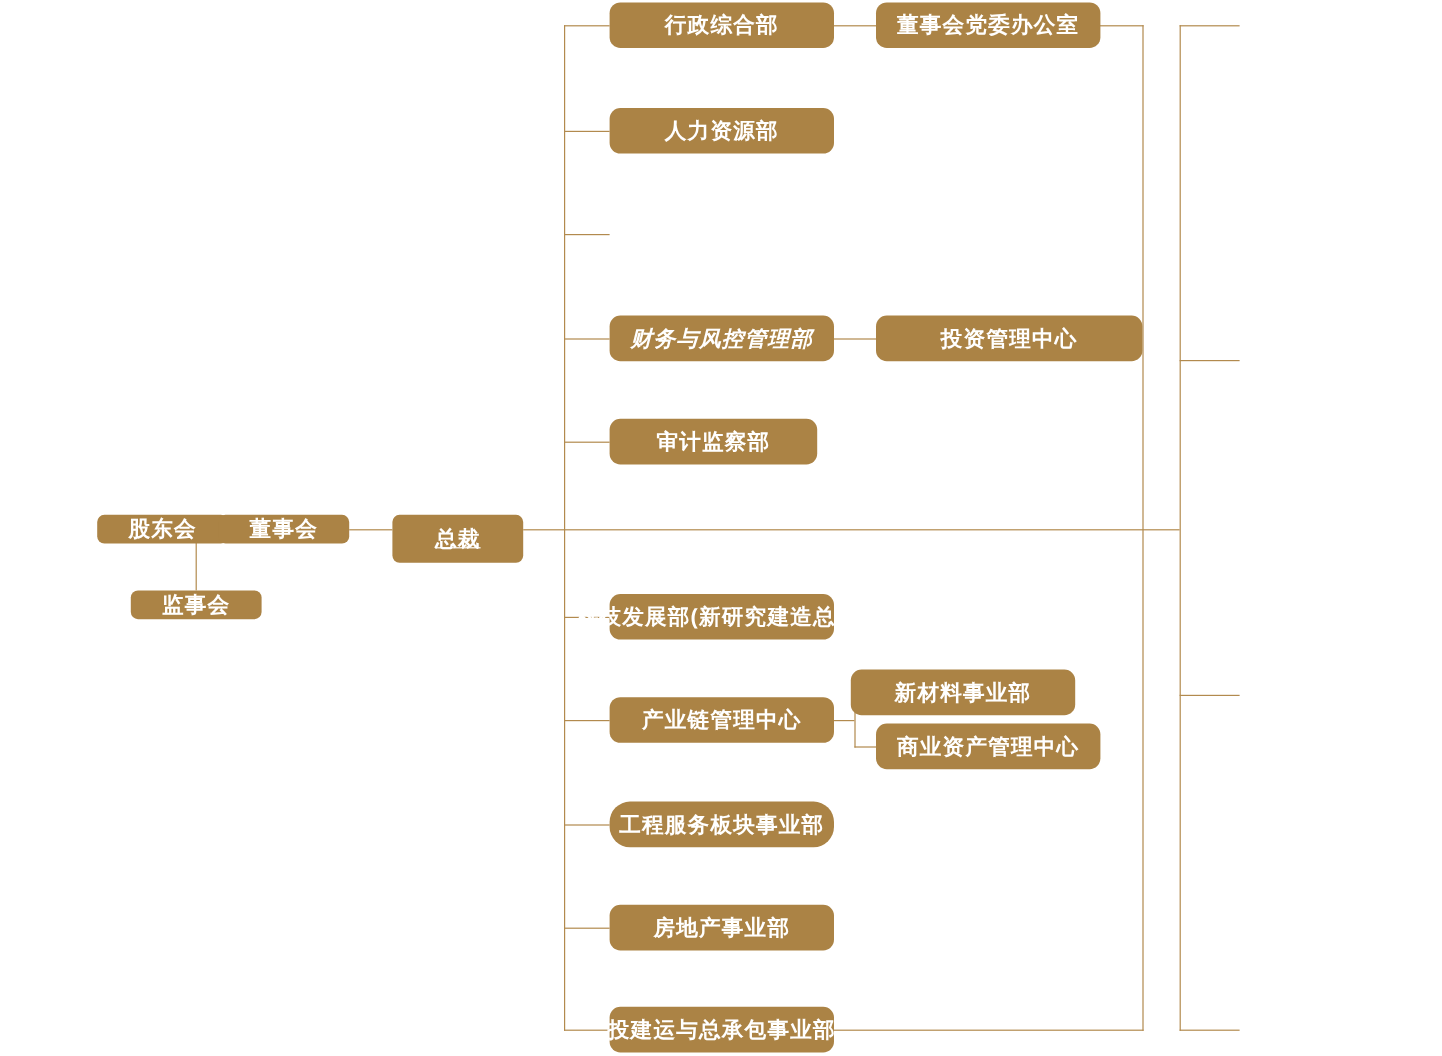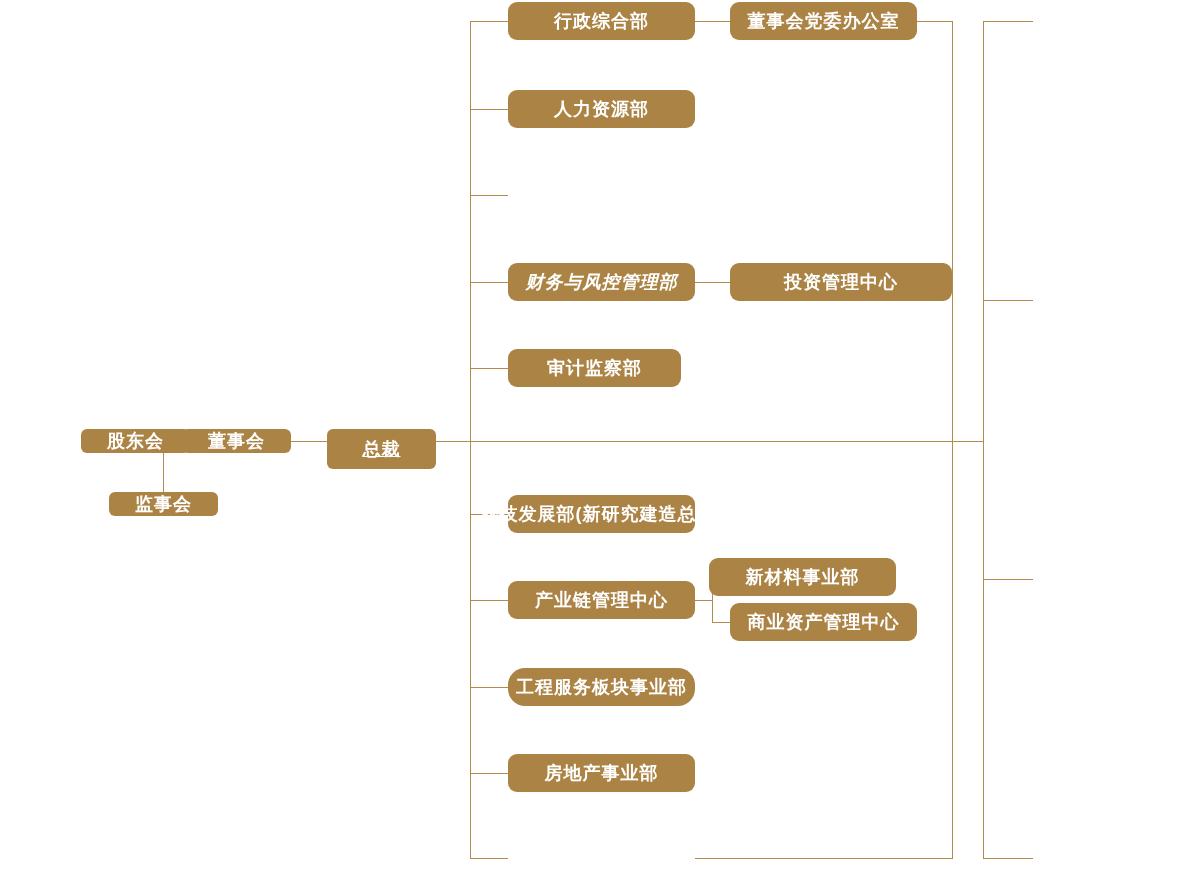--- a/index.html
+++ b/index.html
@@ -75,17 +75,18 @@
     <div class="node small" style="left: 327px; top: 429px; width: 109px; height: 40px; text-decoration: underline;">总裁</div>
     <div class="node small" style="left: 109px; top: 492px; width: 109px; height: 24px; font-family: Liberation Serif, serif;">监事会</div>
     <div class="node" style="left: 508px; top: 2px; width: 187px; height: 38px;">行政综合部</div>
     <div class="node" style="left: 508px; top: 90px; width: 187px; height: 38px;">人力资源部</div>
     <div class="node" style="left: 508px; top: 263px; width: 187px; height: 38px; font-style: italic;">财务与风控管理部</div>
     <div class="node" style="left: 508px; top: 349px; width: 173px; height: 38px;">审计监察部</div>
     <div class="node" style="left: 508px; top: 495px; width: 187px; height: 38px;">科技发展部(新研究建造总院)</div>
     <div class="node" style="left: 508px; top: 581px; width: 187px; height: 38px;">产业链管理中心</div>
     <div class="node" style="left: 508px; top: 668px; width: 187px; height: 38px; border-radius: 17px;">工程服务板块事业部</div>
     <div class="node" style="left: 508px; top: 754px; width: 187px; height: 38px;">房地产事业部</div>
+    <div class="node" style="left: 508px; top: 839px; width: 187px; height: 38px;">投建运与总承包事业部</div>
     <div class="node" style="left: 730px; top: 2px; width: 187px; height: 38px;">董事会党委办公室</div>
     <div class="node" style="left: 730px; top: 263px; width: 222px; height: 38px;">投资管理中心</div>
     <div class="node" style="left: 709px; top: 558px; width: 187px; height: 38px;">新材料事业部</div>
     <div class="node" style="left: 730px; top: 603px; width: 187px; height: 38px;">商业资产管理中心</div>
   </div>
 
 </body></html>

